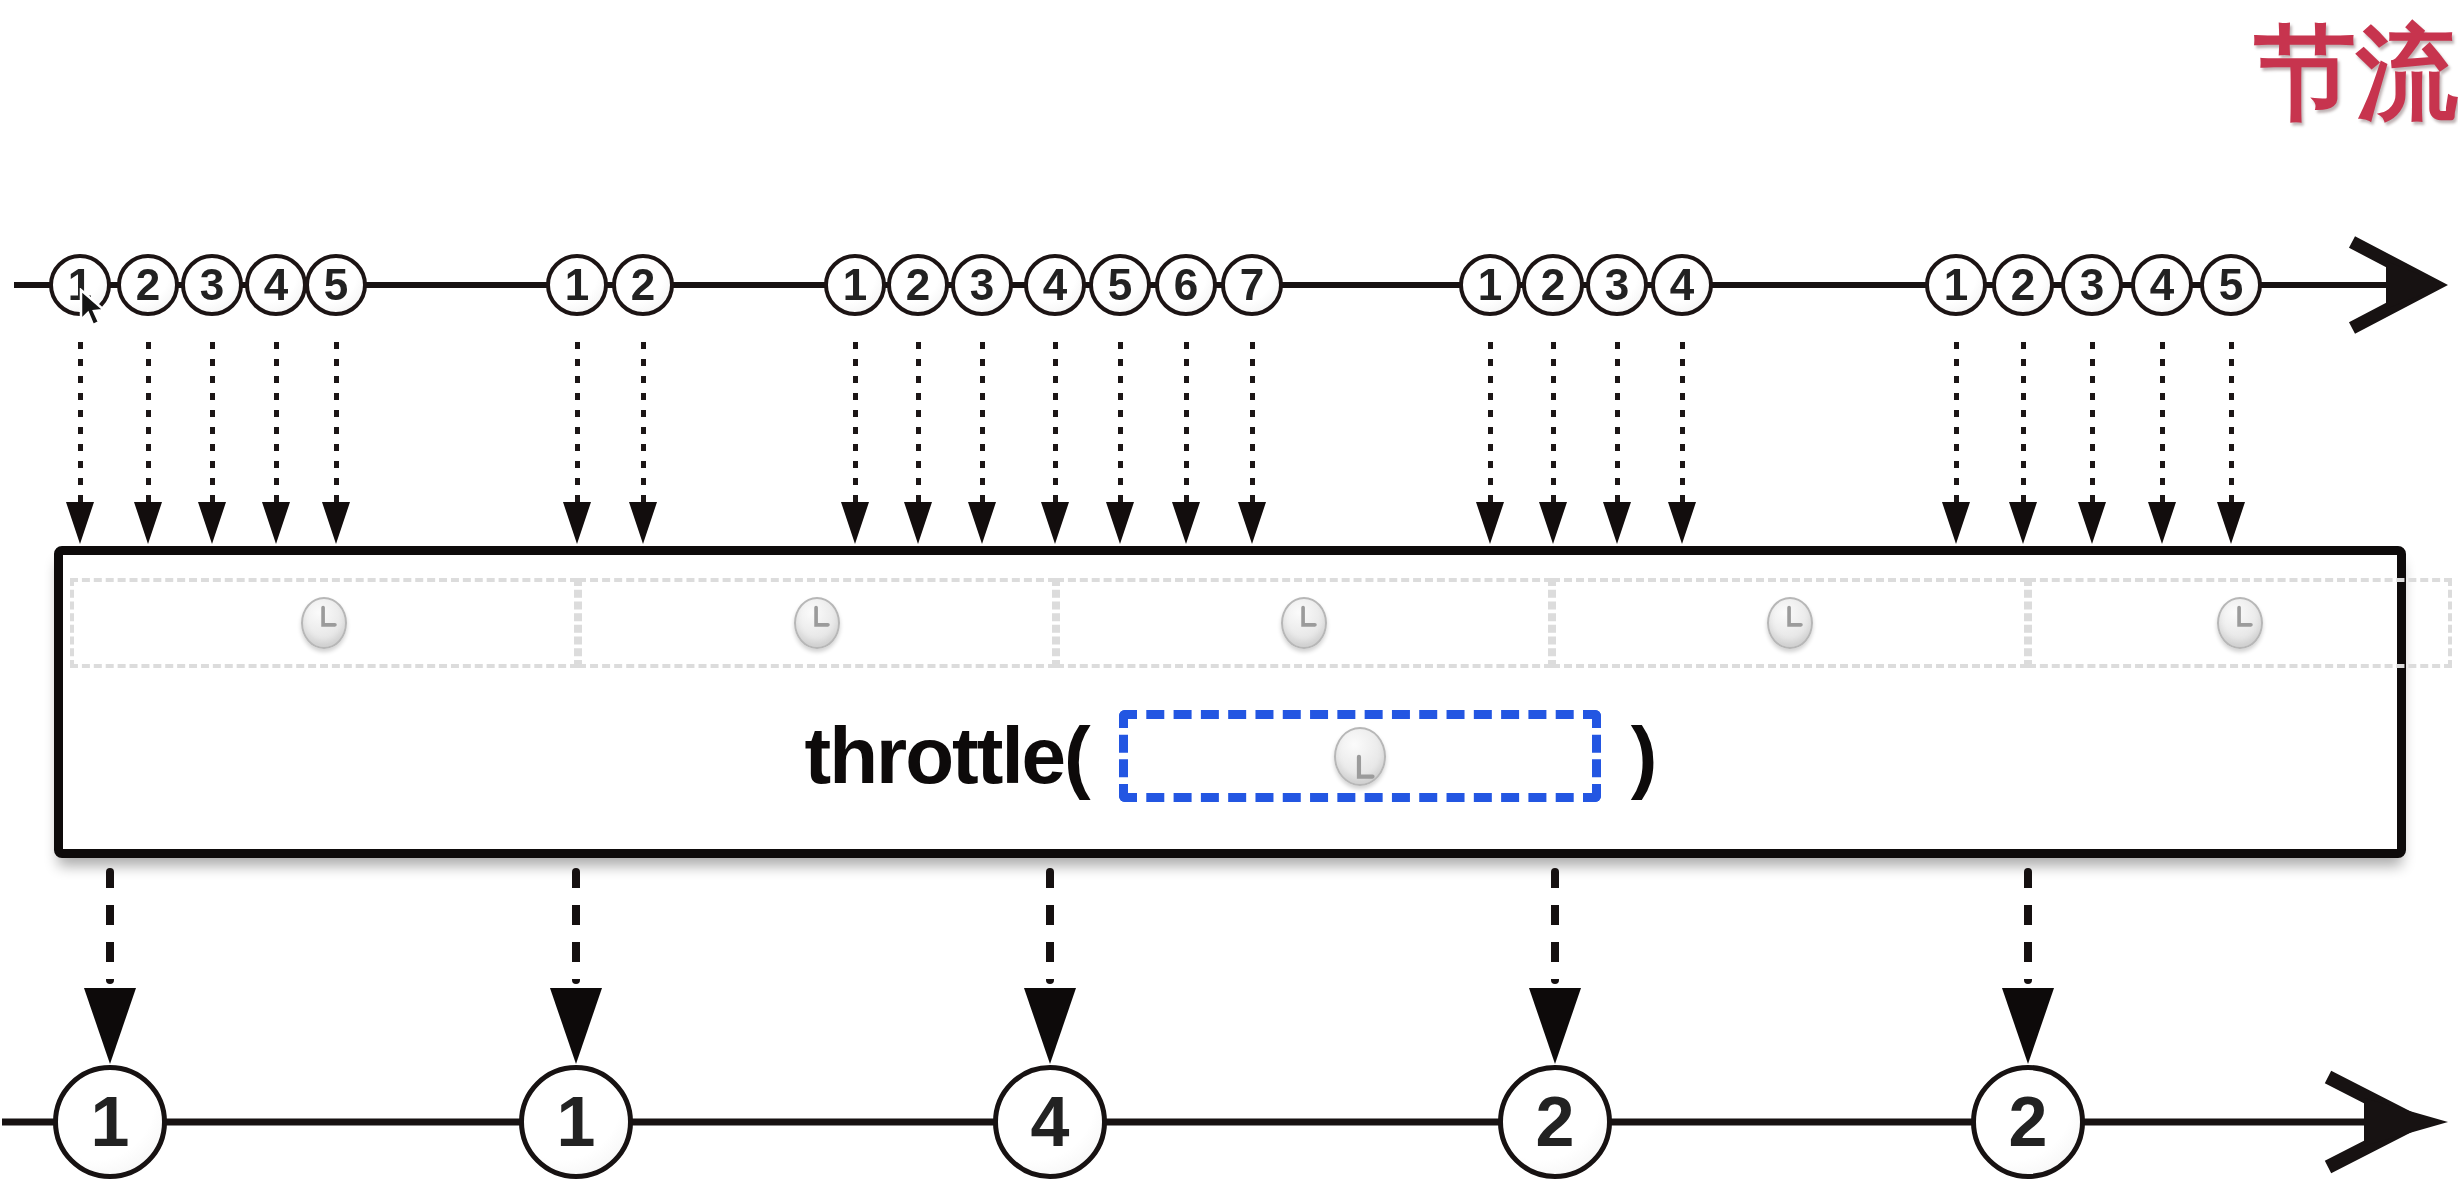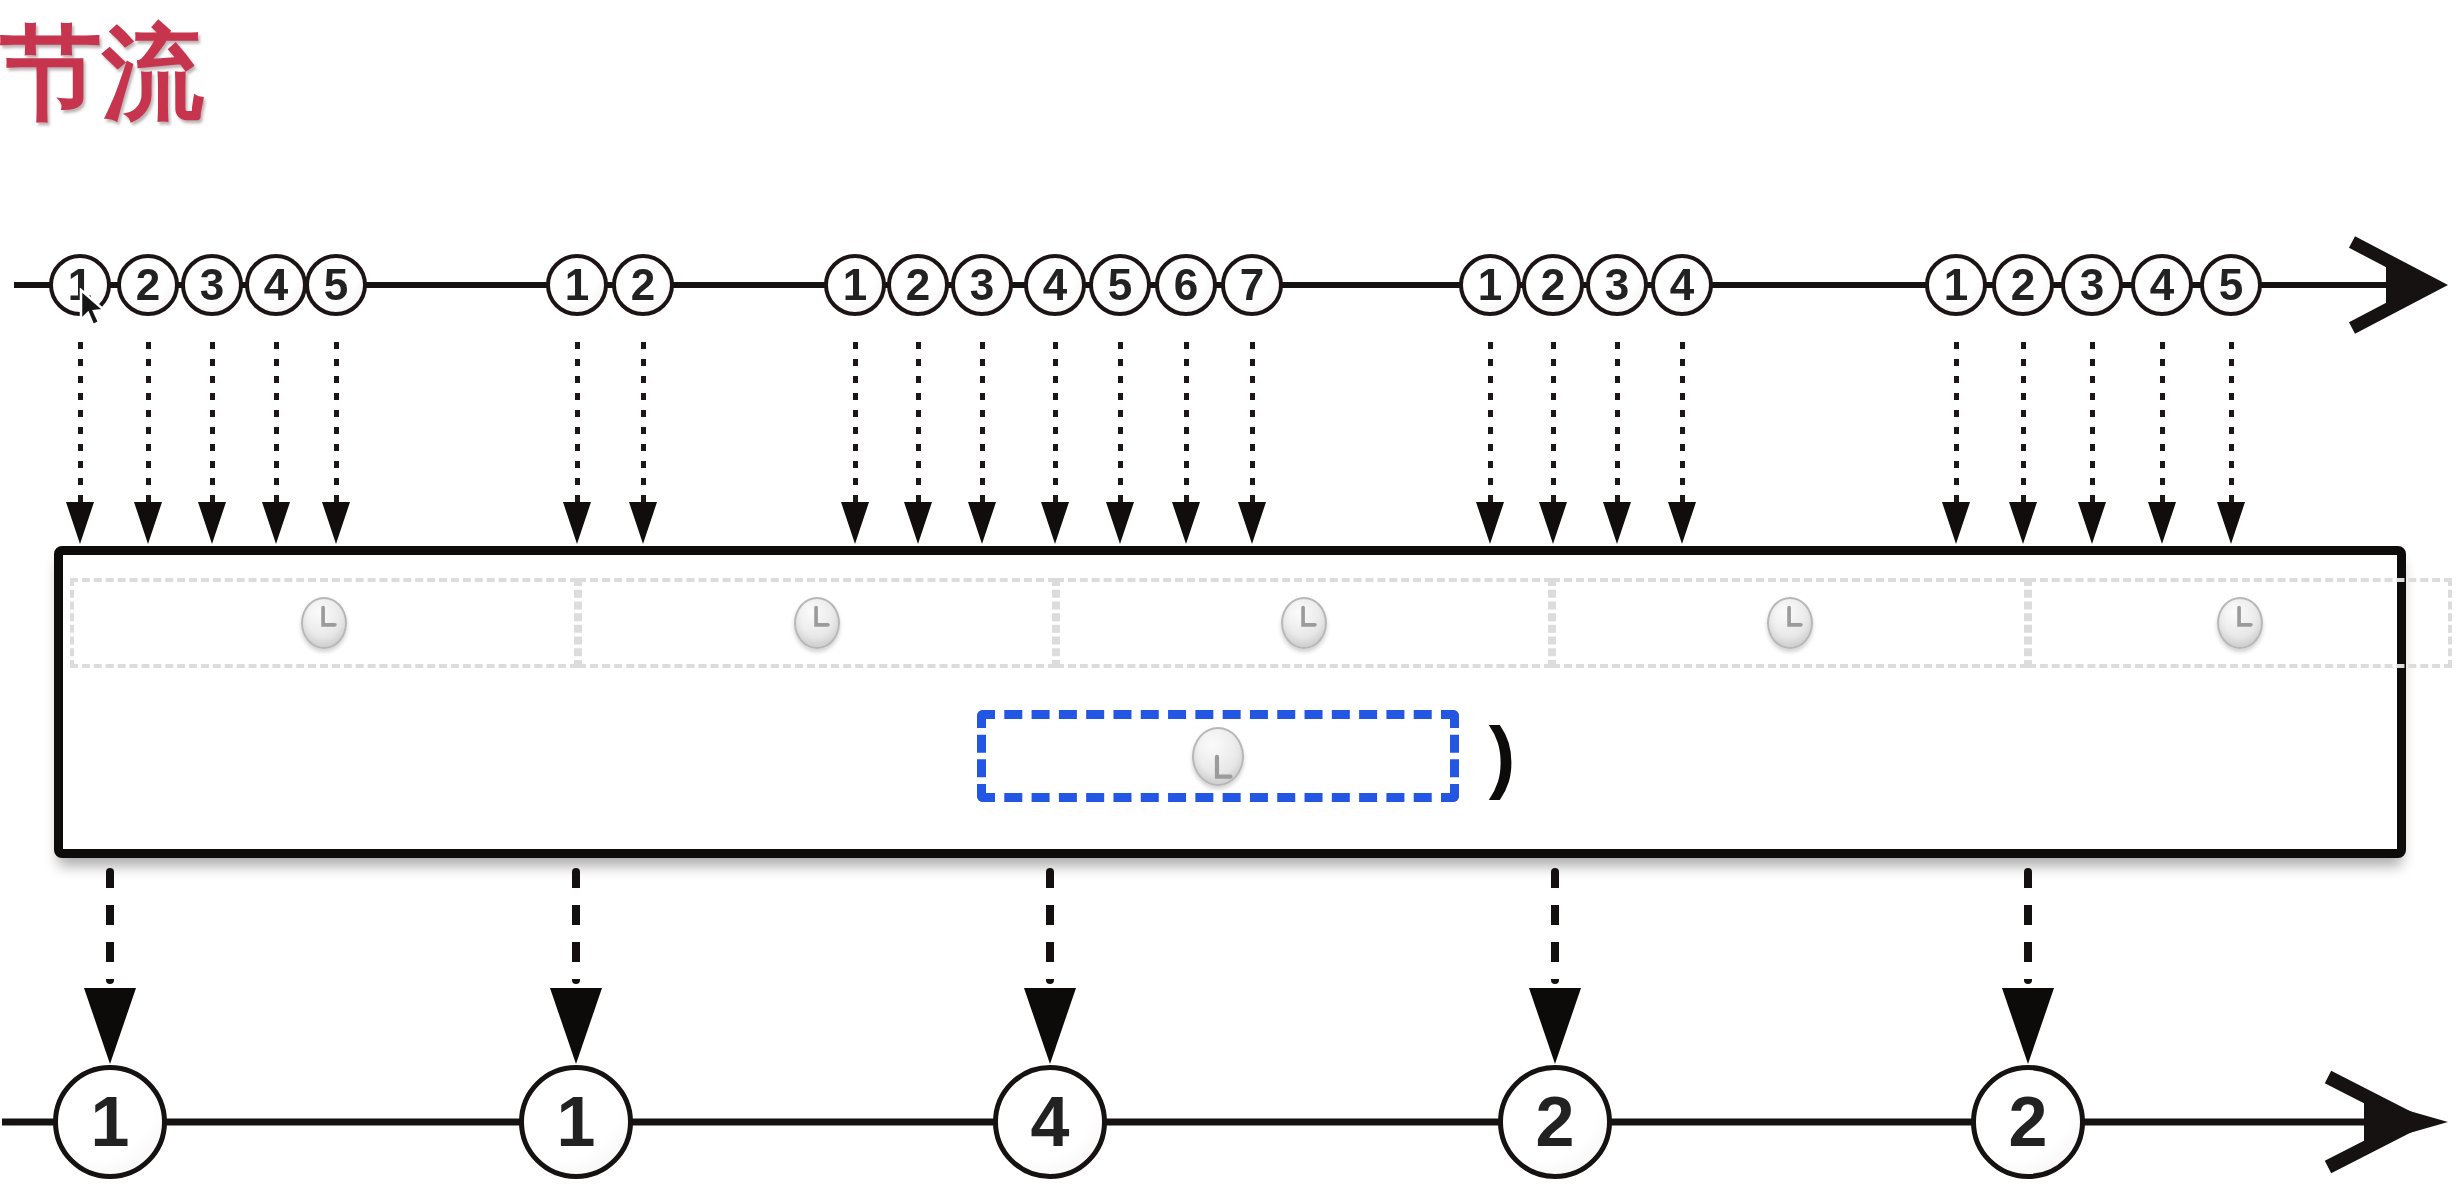--- a/index.html
+++ b/index.html
@@ -1,21 +1,21 @@
 <!DOCTYPE html>
 <html><head>
 <meta charset="utf-8">
 <style>
   html,body{margin:0;padding:0;background:#ffffff;}
   #canvas{
     position:relative;width:2458px;height:1190px;background:#fff;overflow:hidden;
     font-family:"Liberation Sans","DejaVu Sans",sans-serif;
   }
   .title{
-    position:absolute;top:6px;left:0;width:100%;margin:0;text-align:left;
+    position:absolute;top:6px;left:0;width:100%;margin:0;text-align:right;
     font-size:102px;font-weight:bold;color:var(--title,#c7344e);
     text-shadow:2px 3px 3px rgba(40,0,8,.3);
   }
   .axis{position:absolute;left:0;top:0;z-index:0;}
   
   .evt{
     position:absolute;box-sizing:border-box;width:62px;height:62px;border-radius:50%;
     border:4px solid #1c1414;background:radial-gradient(circle at 35% 28%,#ffffff 55%,#eeeeee);
     display:flex;align-items:center;justify-content:center;
     font-weight:bold;font-size:44px;line-height:1;z-index:4;
@@ -196,20 +196,21 @@
           </svg></div>
       </div>
       <div class="timer-cell" style="left: 2028px; width: 424px;">
         <div class="clock" style="width: 46px; height: 52px;"><svg viewBox="0 0 46 52" width="100%" height="100%">
             <path d="M22 9 L22 28 L35 28" fill="none" stroke="#9b9b9b" stroke-width="4" stroke-linecap="round"></path>
           </svg></div>
       </div>
     </div>
 
   <div class="call-row">
+    <span>throttle(</span>
     <div class="param-slot" id="param-slot">
         <div class="clock" style="width: 52px; height: 59px;"><svg viewBox="0 0 46 52" width="100%" height="100%">
             <path d="M22 9 L22 28 L35 28" fill="none" stroke="#9b9b9b" stroke-width="4" stroke-linecap="round"></path>
           </svg></div>
       </div>
     <span>)</span>
   </div>
 
   <div id="output-arrows">
       <div class="dashline" style="left: 106px;"></div>

